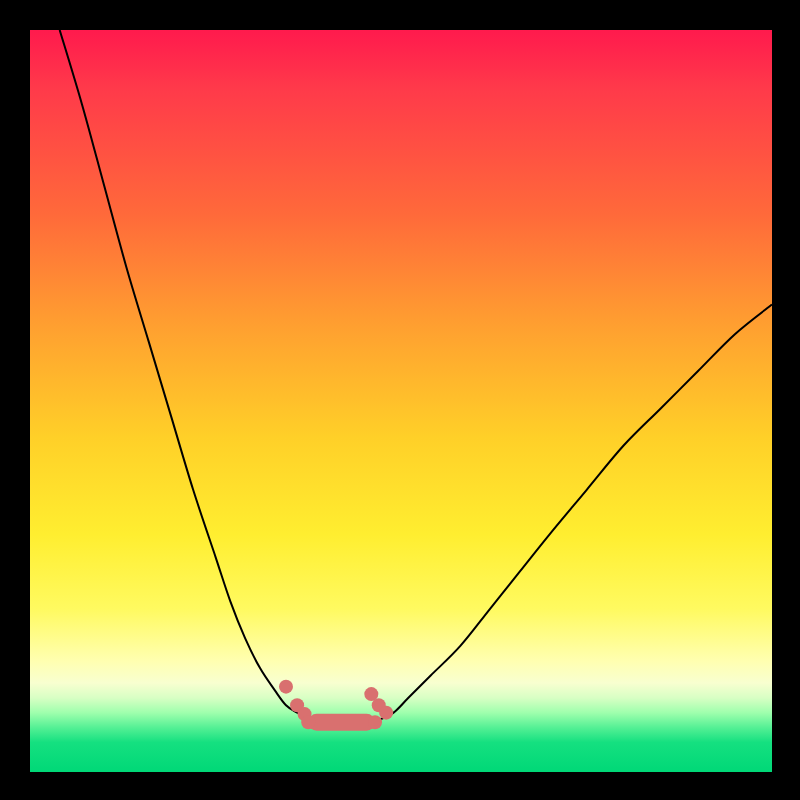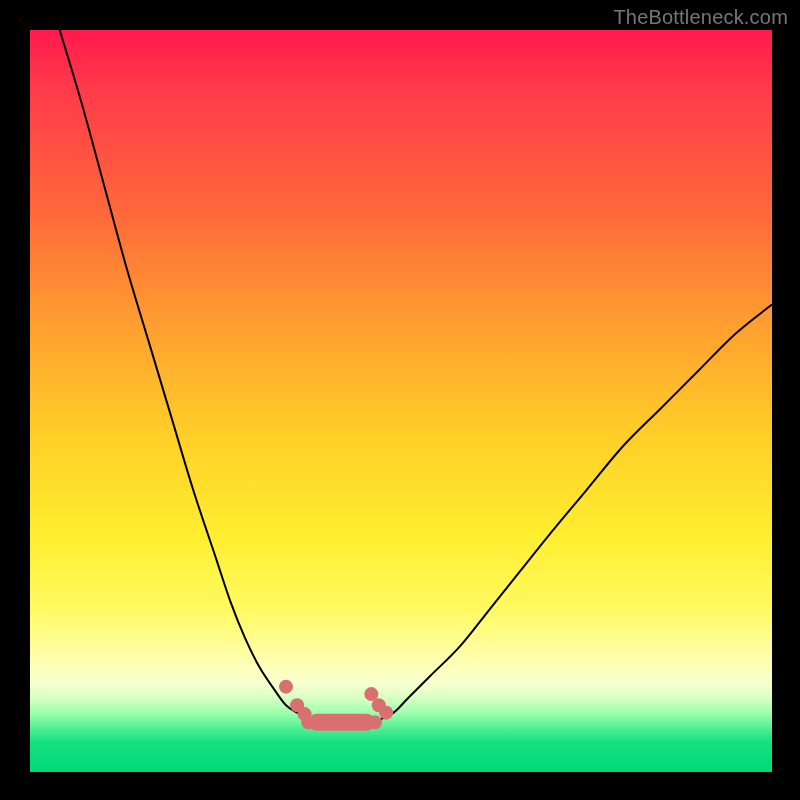--- a/index.html
+++ b/index.html
@@ -65,21 +65,20 @@
   }
   .dot, .bar {
     fill: #d9706f;
   }
 </style>
 </head>
 <body>
 
 <div class="frame">
 
-  <div class="watermark">TheBottleneck.com</div>
 
   <div class="plot-area">
     <svg class="curves" viewBox="0 0 742 742">
       <g>
           <path d="M 29.68 0 C 33.39 12.366666666666655, 44.52 48.22999999999995, 51.940000000000005 74.19999999999993 C 59.36000000000001 100.16999999999992, 66.78 128.61333333333326, 74.2 155.81999999999994 C 81.62 183.0266666666666, 89.04 211.4699999999999, 96.46000000000001 237.43999999999994 C 103.88000000000001 263.40999999999997, 111.3 286.9066666666667, 118.72 311.64000000000004 C 126.14 336.3733333333334, 133.56 361.1066666666667, 140.98 385.84000000000003 C 148.39999999999998 410.5733333333334, 155.82 436.54333333333335, 163.24 460.04 C 170.66000000000003 483.5366666666667, 179.31666666666666 508.27000000000004, 185.5 526.82 C 191.68333333333334 545.37, 195.39333333333335 557.7366666666667, 200.34 571.34 C 205.28666666666666 584.9433333333334, 210.23333333333332 597.3100000000001, 215.17999999999998 608.44 C 220.12666666666664 619.57, 225.07333333333332 629.4633333333334, 230.02 638.12 C 234.9666666666667 646.7766666666666, 240.5316666666667 654.1966666666667, 244.86 660.38 C 249.18833333333333 666.5633333333333, 252.27999999999997 671.51, 255.98999999999998 675.22 C 259.7 678.9300000000001, 264.0283333333333 680.785, 267.12 682.64 C 270.2116666666667 684.495, 272.0666666666667 685.1133333333333, 274.54 686.35 C 277.0133333333333 687.5866666666667, 280.7233333333333 689.4416666666666, 281.96 690.06" class="curve" stroke="#000000"></path>
           <path d="M 348.73999999999995 690.06 C 351.2133333333333 688.8233333333333, 358.6333333333333 686.35, 363.58 682.64 C 368.52666666666664 678.93, 372.2366666666667 673.9833333333333, 378.42 667.8 C 384.60333333333335 661.6166666666666, 392.02333333333337 654.1966666666666, 400.68 645.54 C 409.33666666666664 636.8833333333333, 420.46666666666664 626.99, 430.35999999999996 615.86 C 440.2533333333333 604.73, 450.14666666666665 591.1266666666667, 460.04 578.76 C 469.9333333333334 566.3933333333333, 479.8266666666667 554.0266666666666, 489.72 541.66 C 499.61333333333334 529.2933333333333, 508.27 518.1633333333333, 519.4 504.56 C 530.53 490.9566666666667, 544.1333333333333 474.88, 556.5 460.04 C 568.8666666666667 445.20000000000005, 581.2333333333333 429.12333333333333, 593.6 415.52 C 605.9666666666667 401.91666666666663, 618.3333333333333 390.7866666666667, 630.6999999999999 378.42 C 643.0666666666666 366.05333333333334, 655.4333333333334 353.68666666666667, 667.8000000000001 341.32 C 680.1666666666667 328.9533333333333, 692.5333333333333 315.35, 704.9 304.22 C 717.2666666666667 293.09000000000003, 735.8166666666666 279.4866666666667, 742 274.54" class="curve" stroke="#000000"></path>
           <path d="M 281.96 690.06 C 284.43333333333334 690.5546666666667, 291.85333333333335 692.4096666666667, 296.8 693.028 C 301.74666666666667 693.6463333333334, 306.6933333333333 693.6463333333334, 311.64 693.77 C 316.58666666666664 693.8936666666666, 321.53333333333336 694.0173333333333, 326.48 693.77 C 331.4266666666667 693.5226666666666, 337.61 692.9043333333333, 341.32 692.286 C 345.03 691.6676666666666, 347.5033333333333 690.4309999999999, 348.73999999999995 690.06" class="curve" stroke="#000000"></path>
         </g>
       <g>
           <circle cx="255.98999999999998" cy="656.67" r="7" class="dot" fill="#d9706f"></circle>

